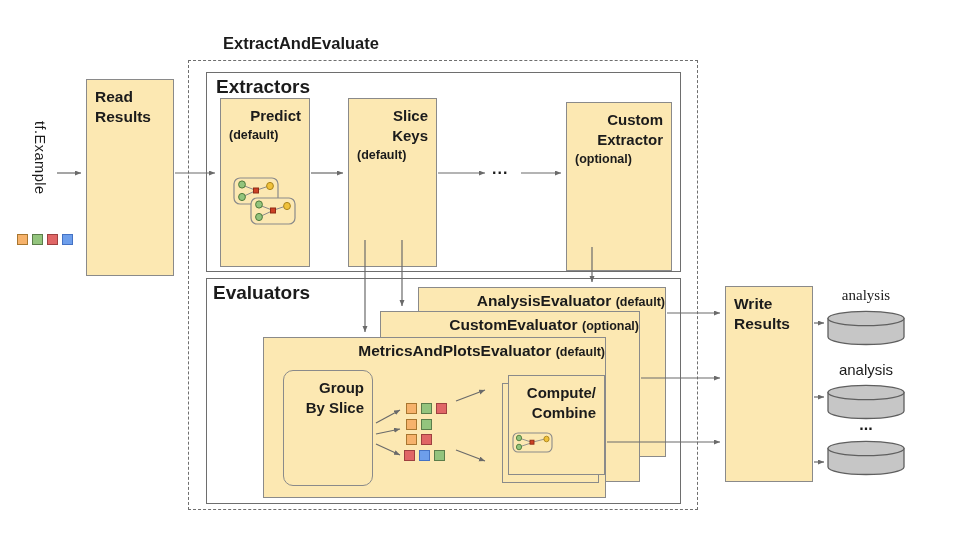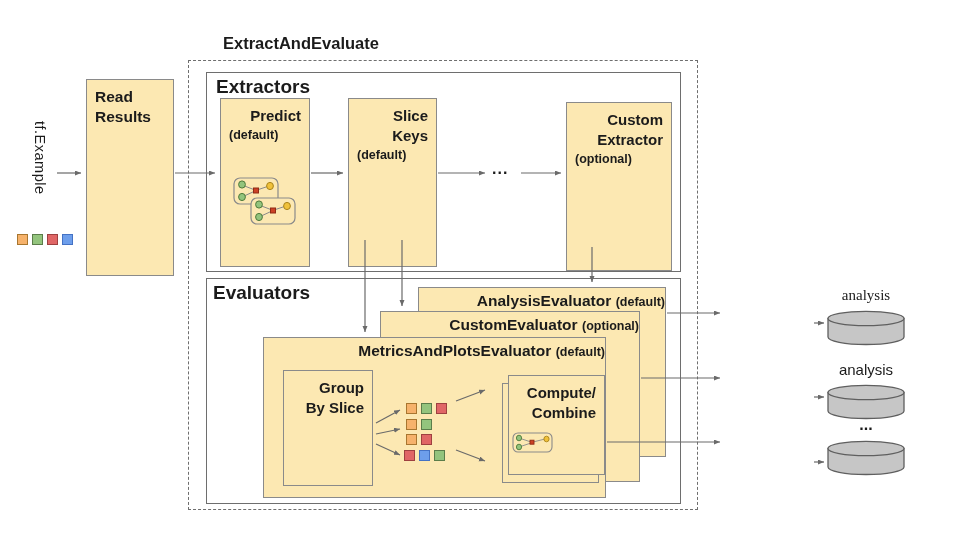--- a/index.html
+++ b/index.html
@@ -126,21 +126,21 @@
       <span class="qual">(optional)</span>
     </div>
   </div>
   <div class="box z5" style="left:263px;top:337px;width:343px;height:161px;padding:0;">
     <div class="stack-title">
       <span class="nm">MetricsAndPlotsEvaluator</span>
       <span class="qual">(default)</span>
     </div>
   </div>
 
-  <div class="box z6" style="left:283px;top:370px;width:90px;height:116px;">
+  <div class="box z6" style="left:283px;top:370px;width:90px;height:116px;border-radius:10px;">
     <div class="bt">Group</div>
     <div class="bt">By Slice</div>
   </div>
 
   <div class="slice-grid z6" style="left:406px;top:403px;" id="slice-grid">
       <div class="grid-row">
         <span class="sq" style="background: rgb(246, 178, 107); border-color: rgb(168, 118, 47);"></span>
         <span class="sq" style="background: rgb(147, 196, 125); border-color: rgb(91, 125, 74);"></span>
         <span class="sq" style="background: rgb(224, 102, 102); border-color: rgb(158, 64, 64);"></span>
       </div>
@@ -170,20 +170,24 @@
       <line x1="7" y1="6" x2="19" y2="10"></line>
       <line x1="7" y1="15" x2="19" y2="11"></line>
       <line x1="21" y1="10" x2="33" y2="7"></line>
     </g>
     <ellipse cx="7" cy="6" rx="2.6" ry="2.8" fill="#93C47D" stroke="#4e7a3a" stroke-width="0.9"></ellipse>
     <ellipse cx="7" cy="15" rx="2.6" ry="2.8" fill="#93C47D" stroke="#4e7a3a" stroke-width="0.9"></ellipse>
     <rect x="18" y="8.2" width="4" height="4" fill="#CC4125" stroke="#8f2a15" stroke-width="0.9"></rect>
     <ellipse cx="34.5" cy="7" rx="2.6" ry="2.8" fill="#F0C13A" stroke="#a98318" stroke-width="0.9"></ellipse>
   </svg>
 
+  <div class="box z3" style="left:725px;top:286px;width:88px;height:196px;">
+    <div class="bt2">Write</div>
+    <div class="bt2">Results</div>
+  </div>
 
   <div class="cyl-label" style="left:820px;top:287px;font-family:Liberation Serif, serif;">analysis</div>
   <svg class="icon-svg" style="left:827px;top:310px;" width="78" height="38" viewBox="0 0 78 38">
     <path d="M1,8.5 L1,27 A38,7.5 0 0 0 77,27 L77,8.5 Z" fill="#C6C6C6" stroke="#5f5f5f" stroke-width="1.3"></path>
     <ellipse cx="39" cy="8.5" rx="38" ry="7.2" fill="#C6C6C6" stroke="#5f5f5f" stroke-width="1.3"></ellipse>
   </svg>
 
   <div class="cyl-label" style="left:820px;top:361px;">analysis</div>
   <svg class="icon-svg" style="left:827px;top:384px;" width="78" height="38" viewBox="0 0 78 38">
     <path d="M1,8.5 L1,27 A38,7.5 0 0 0 77,27 L77,8.5 Z" fill="#C6C6C6" stroke="#5f5f5f" stroke-width="1.3"></path>

